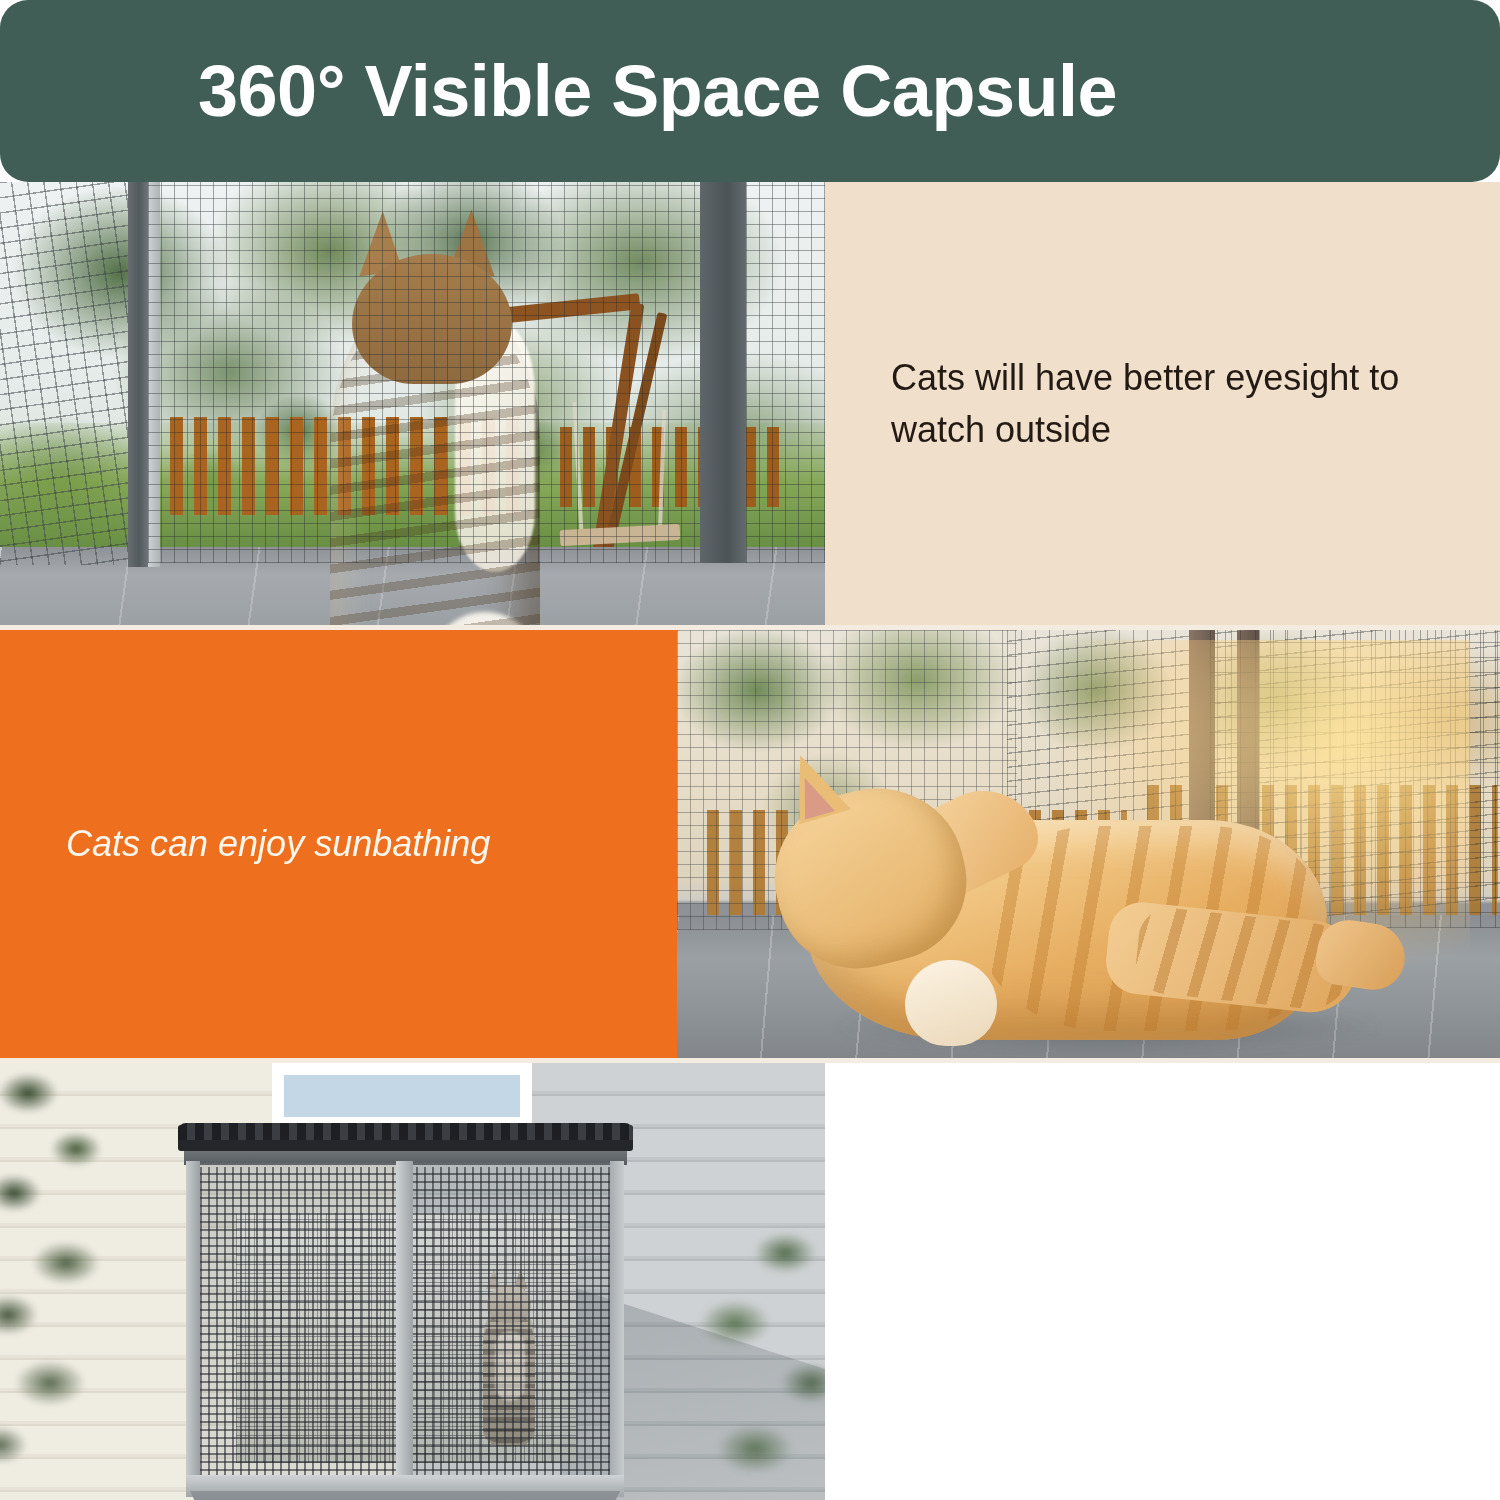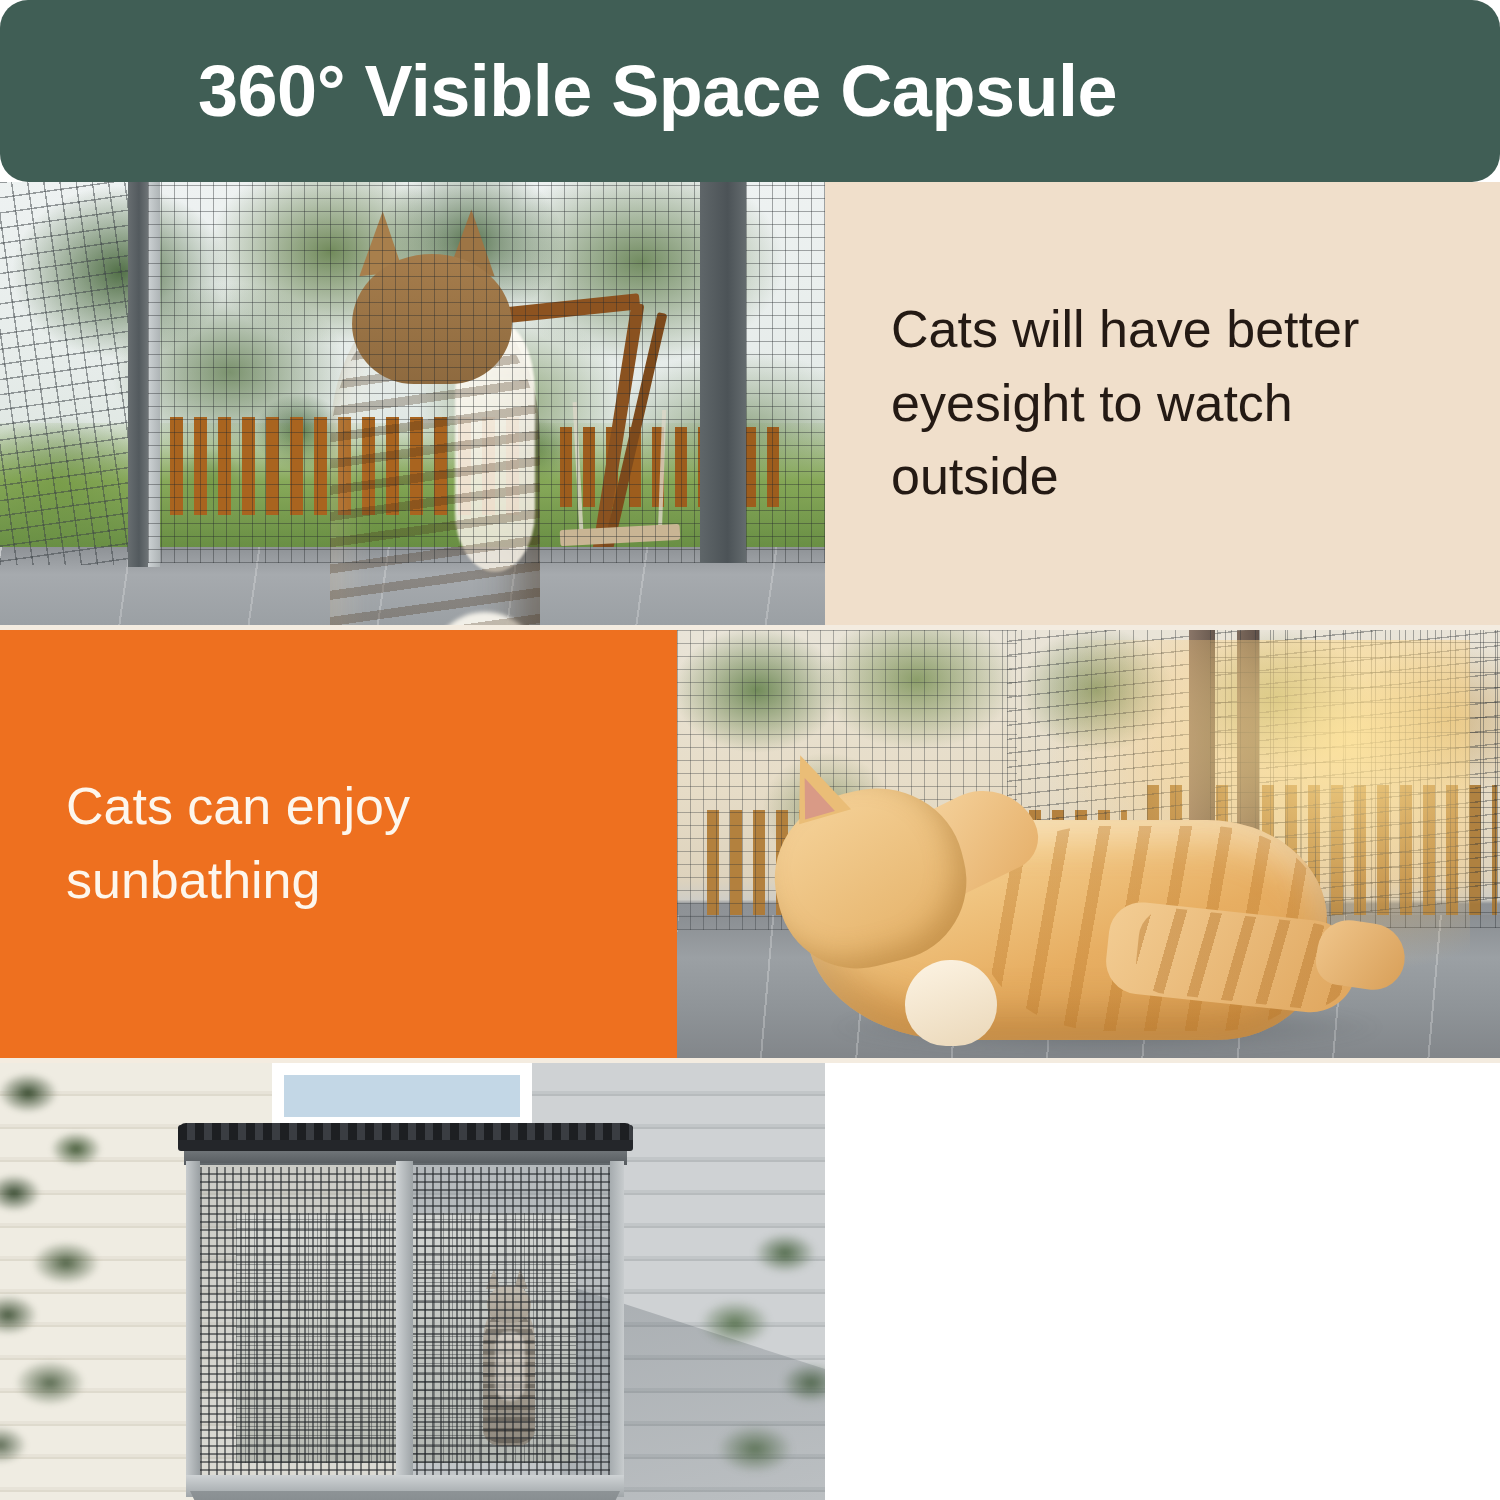--- a/index.html
+++ b/index.html
@@ -52,29 +52,29 @@
 
   
   .textpanel {
     display: flex;
     flex-direction: column;
     justify-content: center;
   }
   .panel-text {
     font-family: "Liberation Sans", sans-serif;
     font-weight: normal;
-    font-size: 52px;
+    font-size: 36px;
     line-height: 1.42;
     padding: 0 92px 0 66px;
   }
   .beige-panel { background: #f0dfcb; }
   .beige-panel .panel-text { color: #241a14; }
 
   .orange-panel { background: #ee701f; }
-  .orange-panel .panel-text { color: #fdf6ec; }
+  .orange-panel .panel-text { color: #fdf6ec; font-style: italic; }
 
   .green-panel { background: #405e55; }
   .green-panel .panel-text { color: #ffffff; }
   .green-panel { justify-content: flex-start; }
   .green-panel .panel-text { padding-top: 112px; }
 
   
   .photo { position: relative; background: #b9c3bd; }
   .layer { position: absolute; inset: 0; }
 

